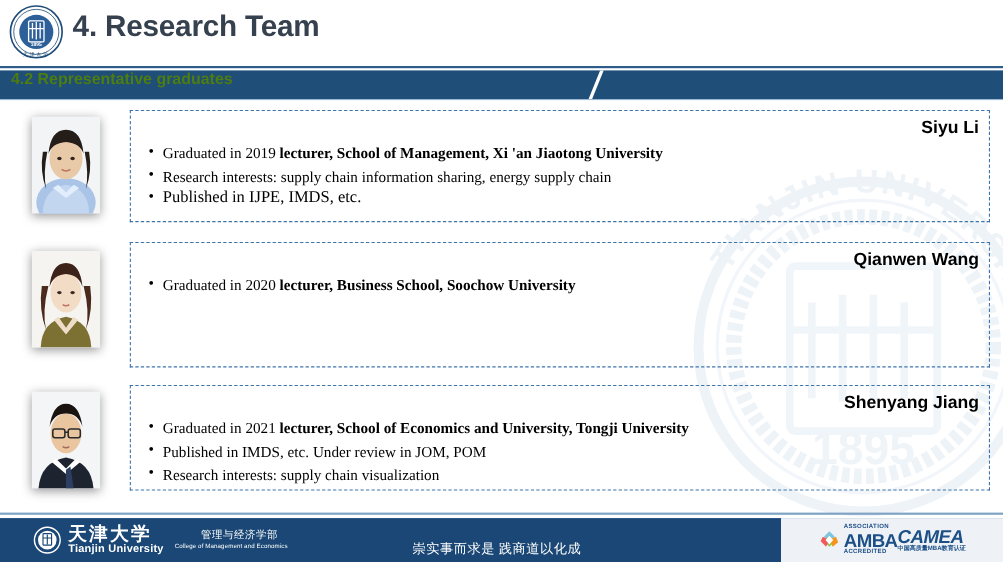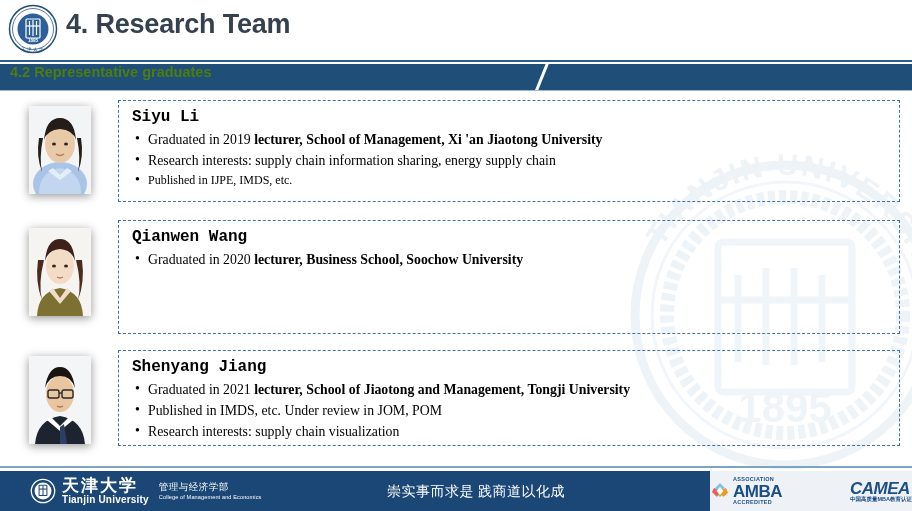--- a/index.html
+++ b/index.html
@@ -144,26 +144,27 @@
     border: 1.6px dashed #3f74ab;
     box-sizing: border-box;
     background: transparent;
     padding: 5px 9px 6px 9px;
   }
   .person-1 .card { height: 102px; }
   .person-2 .card { height: 114px; }
   .person-3 .card { height: 96px; }
 
   .name {
-    font-family: Liberation Mono, monospace;
+    font-family: Liberation Sans, sans-serif;
     font-size: 16px;
     font-weight: bold;
     color: #000000;
     margin: 2px 0 3px 4px;
     line-height: 18px;
+    text-align: right;
   }
   .bullets {
     margin: 4px;
     padding: 0;
     list-style: none;
   }
   .bullets li {
     font-family: "Liberation Serif", serif;
     font-size: 13.8px;
     color: #000000;
@@ -174,21 +175,21 @@
   }
   .bullets li::before {
     content: "\2022";
     position: absolute;
     left: 3px;
     top: -1px;
     font-size: 14px;
     color: #000;
   }
   .bullets li.small {
-    font-size: 12px;
+    font-size: 15px;
     line-height: 17px;
   }
   .bullets li b {
     font-weight: bold;
   }
 
   
   .page-num {
     position: absolute;
     right: 12px;
@@ -238,46 +239,46 @@
     color: #ffffff;
     line-height: 11px;
     letter-spacing: 0.2px;
   }
   .dept-cn {
     font-family: "Liberation Serif", serif;
     font-size: 9.5px;
     color: #ffffff;
     line-height: 11px;
     letter-spacing: 0.5px;
+    margin-left: 24px;
   }
   .dept-en {
     font-size: 5.6px;
     color: #ffffff;
     line-height: 8px;
     letter-spacing: 0.1px;
   }
   .footer-motto {
     position: absolute;
     left: 375px;
-    top: 12px;
+    top: 20px;
     font-family: "Liberation Serif", serif;
-    font-size: 14px;
+    font-size: 12px;
     color: #ffffff;
     letter-spacing: 0.5px;
-    margin-left: 12px;
   }
   .footer-right {
     position: absolute;
     right: 0; top: 0;
     width: 202px;
     height: 40px;
     background: #eef2f6;
     display: flex;
     align-items: center;
-    justify-content: space-between;
+    justify-content: center;
   }
   .amba-wrap { display:flex; align-items:center; gap:3px; }
   .amba-text { line-height: 1; }
   .amba-assoc { font-size: 5.5px; color:#1d4f87; font-weight:bold; letter-spacing:0.3px; }
   .amba-main { font-size: 17px; color:#1d4f87; font-weight:bold; letter-spacing:-0.5px; }
   .amba-accred { font-size: 5.5px; color:#1d4f87; font-weight:bold; letter-spacing:0.3px; }
   .camea-wrap { line-height: 1; }
   .camea-main {
     font-size: 17px; color:#1d4f87; font-weight:bold;
     font-style: italic; letter-spacing:-0.5px;
@@ -393,21 +394,21 @@
         <g stroke="#2a2a2a" stroke-width="1.4" fill="none">
           <rect x="19" y="34" width="11" height="8" rx="2"></rect>
           <rect x="33" y="34" width="11" height="8" rx="2"></rect>
           <line x1="30" y1="37" x2="33" y2="37"></line>
         </g>
         <path d="M28 50 q3 2 6 0" stroke="#a86a54" stroke-width="1.3" fill="none"></path>
       </svg>
       <div class="card">
         <div class="name">Shenyang Jiang</div>
         <ul class="bullets">
-          <li><span>Graduated in 2021  </span><b>lecturer, School of Jiaotong and Management, Tongji University</b></li>
+          <li><span>Graduated in 2021  </span><b>lecturer, School of Economics and University, Tongji University</b></li>
           <li><span>Published in IMDS, etc. Under review in JOM, POM</span></li>
           <li><span>Research interests: supply chain visualization</span></li>
         </ul>
       </div>
     </div>
 
   </div>
 
   <div class="page-num">32</div>
 

